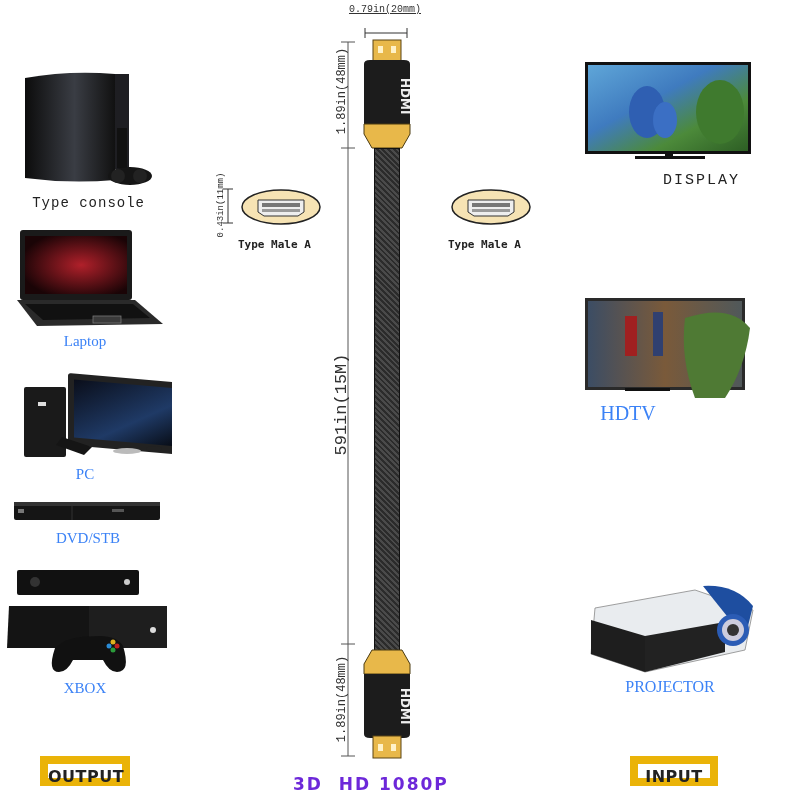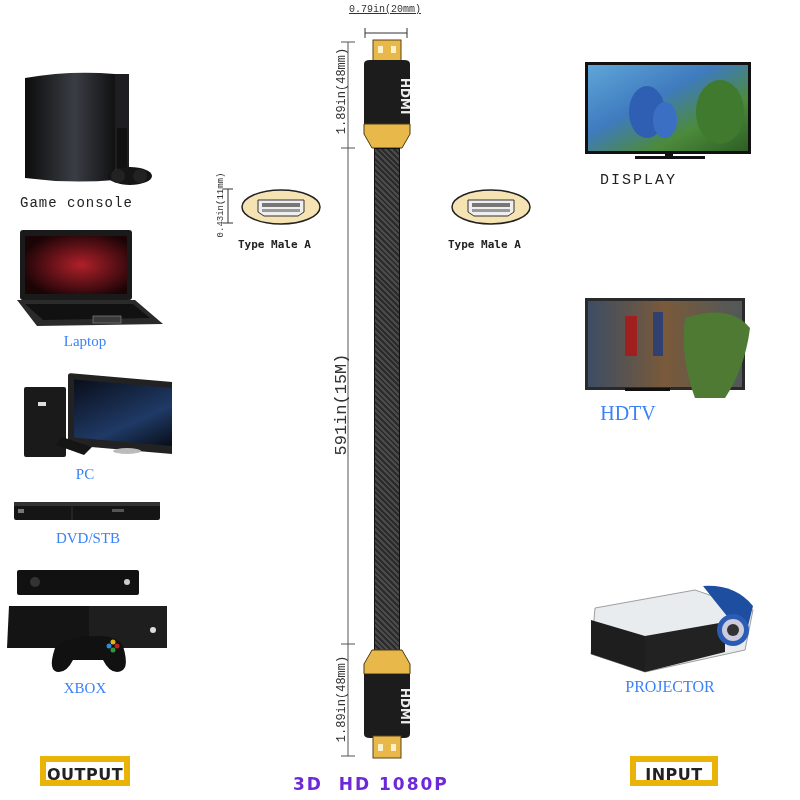--- a/index.html
+++ b/index.html
@@ -1,22 +1,22 @@
 <!DOCTYPE html>
 <html><head>
 <meta charset="utf-8">
 <style>
   html, body { margin:0; padding:0; background:#ffffff; }
   body { width:800px; height:800px; position:relative; overflow:hidden; font-family:"Liberation Serif", serif; color:#1a1a1a; }
   .abs { position:absolute; }
   .lbl-serif { font-family:"Liberation Serif", "DejaVu Serif", serif; font-size:15px; color:#3b82f6; text-align:center; white-space:nowrap; }
-  .lbl-mono { font-family:"Liberation Mono", "DejaVu Sans Mono", monospace; font-size:14px; color:#222; text-align:left; white-space:nowrap; letter-spacing:1px; }
+  .lbl-mono { font-family:"Liberation Mono", "DejaVu Sans Mono", monospace; font-size:14px; color:#222; text-align:right; white-space:nowrap; letter-spacing:1px; }
   .lbl-dim { font-family:"Liberation Mono", "DejaVu Sans Mono", monospace; color:#333; white-space:nowrap; }
   .rot { transform:rotate(-90deg); transform-origin:center center; }
-  .boxlabel { border:6px solid #eab308; font-family:"DejaVu Sans", sans-serif; font-weight:bold; font-size:16px; color:#222; text-align:center; line-height:26px; letter-spacing:0.5px; box-sizing:border-box; }
+  .boxlabel { border:8px solid #eab308; font-family:"DejaVu Sans", sans-serif; font-weight:bold; font-size:16px; color:#222; text-align:center; line-height:26px; letter-spacing:0.5px; box-sizing:border-box; }
   .typeA { font-family:"DejaVu Sans Mono", monospace; font-weight:bold; font-size:11px; color:#222; white-space:nowrap; }
   .tagline { font-family:"DejaVu Sans", sans-serif; font-weight:900; font-size:17px; color:#6d28d9; letter-spacing:2px; white-space:nowrap; }
   .cable { background:repeating-linear-gradient(45deg,#4a4a4a 0 2px,#2b2b2b 2px 4px); border:1px solid #111; box-sizing:border-box; }
 </style>
 </head>
 <body>
 
 <div class="abs" style="left:20px;top:68px;width:135px;height:125px;">
   <svg width="135" height="125" viewBox="0 0 135 125">
     <defs>
@@ -27,21 +27,21 @@
         </linearGradient>
     </defs>
     <path d="M5 10 Q50 2 95 6 L95 112 Q50 116 5 110 Z" fill="url(#ps)"></path>
     <rect x="95" y="6" width="14" height="95" fill="#1e1e22"></rect>
     <rect x="97" y="60" width="10" height="40" fill="#111"></rect>
     <ellipse cx="110" cy="108" rx="22" ry="9" fill="#151515"></ellipse>
     <circle cx="98" cy="108" r="7" fill="#222"></circle>
       <circle cx="120" cy="108" r="7" fill="#222"></circle>
   </svg>
 </div>
-<div class="abs lbl-mono" style="left:20px;top:195px;width:125px;">Game console</div>
+<div class="abs lbl-mono" style="left:20px;top:195px;width:125px;">Type console</div>
 
 <div class="abs" style="left:15px;top:228px;width:150px;height:100px;">
   <svg width="150" height="100" viewBox="0 0 150 100">
     <defs>
         <radialGradient id="lp" cx="0.55" cy="0.5" r="0.6">
           <stop offset="0" stop-color="#b0202a"></stop>
           <stop offset="1" stop-color="#1a0406"></stop>
         </radialGradient>
       </defs>
     <rect x="5" y="2" width="112" height="70" rx="3" fill="#1a1a1a"></rect>

